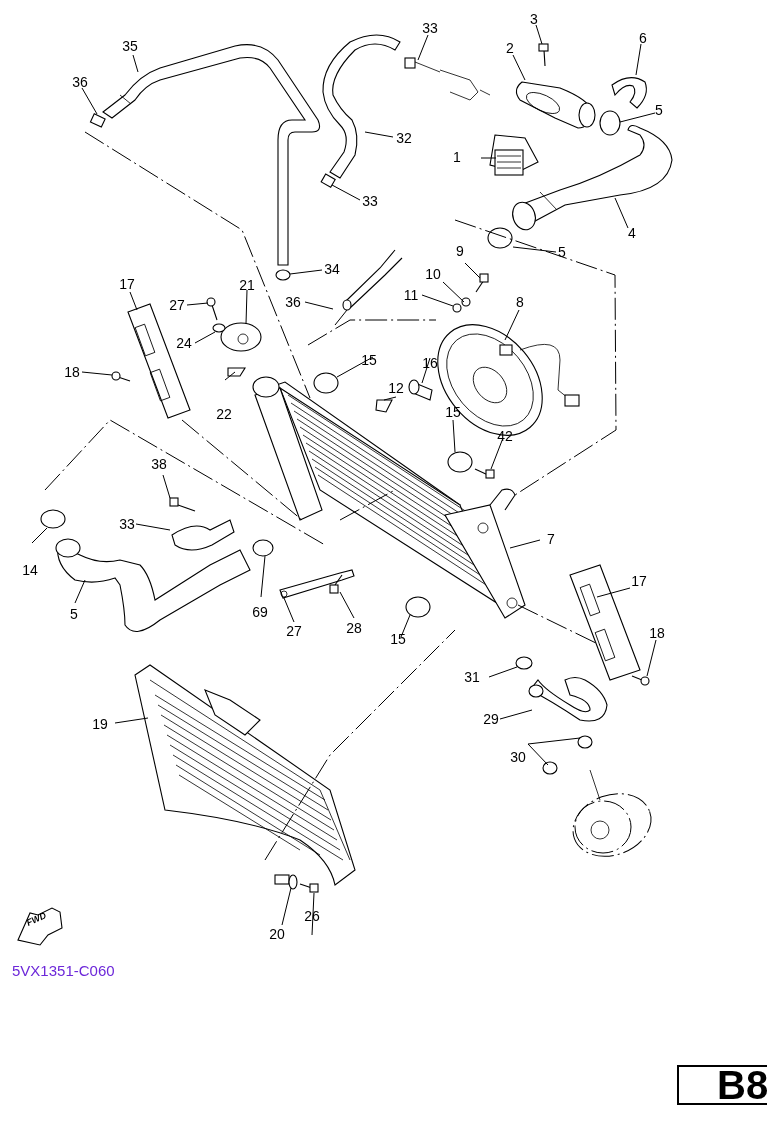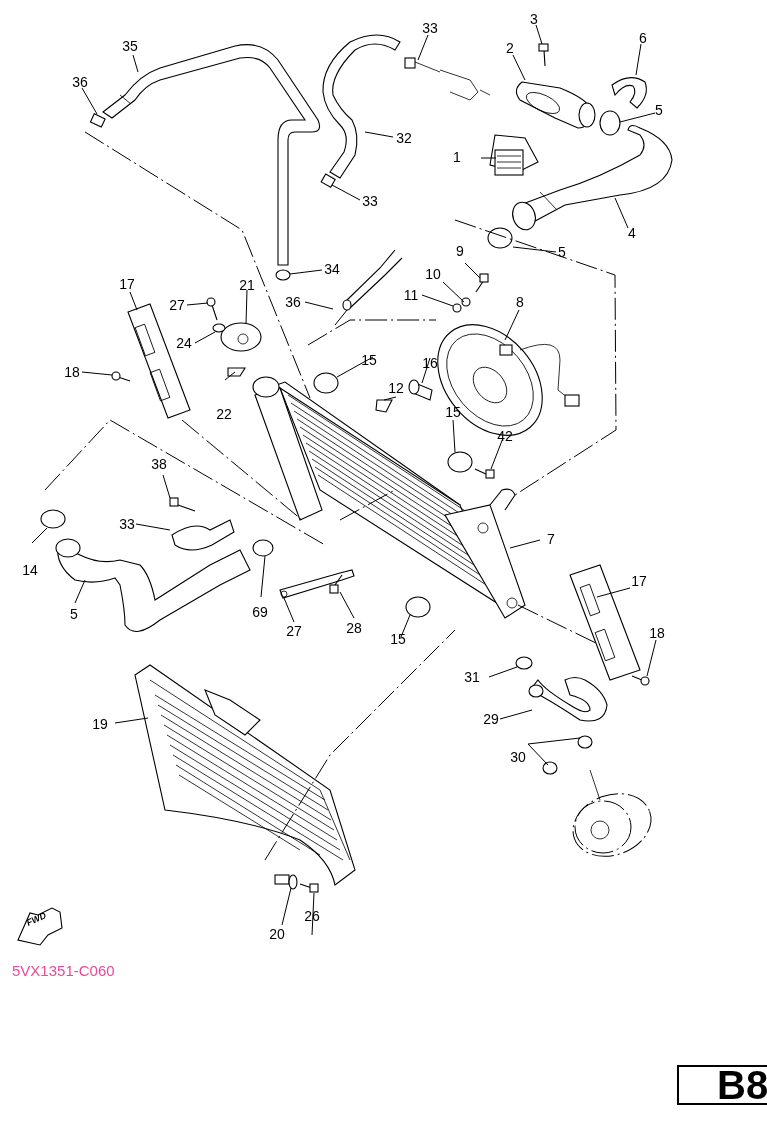--- a/index.html
+++ b/index.html
@@ -4,21 +4,21 @@
 <style>
   html,body{margin:0;padding:0;background:#fff;}
   body{width:767px;height:1122px;position:relative;overflow:hidden;font-family:"Liberation Sans",sans-serif;}
   #art{position:absolute;left:0;top:0;}
   .ln{fill:none;stroke:#000;stroke-width:1.1;}
   .th{fill:none;stroke:#000;stroke-width:0.8;}
   .dash{fill:none;stroke:#000;stroke-width:1;stroke-dasharray:22 4 2 4;}
   .part{fill:#fff;stroke:#000;stroke-width:1.1;}
   .lead{stroke:#000;stroke-width:1;}
   .callout{position:absolute;font-size:14px;line-height:14px;color:#000;transform:translate(-50%,-50%);white-space:nowrap;}
-  .code{position:absolute;left:12px;top:962px;font-size:15px;color:#ec4899;}
+  .code{position:absolute;left:12px;top:962px;font-size:15px;color:#6d28d9;}
   .fwd{position:absolute;left:12px;top:903px;}
   .page-box{position:absolute;left:677px;top:1065px;width:95px;height:40px;border:2px solid #000;box-sizing:border-box;background:#fff;}
   .page-box span{position:absolute;left:38px;top:-4px;font-size:40px;font-weight:bold;color:#000;font-family:"Liberation Sans",sans-serif;}
 </style>
 </head>
 <body>
 
 <svg id="art" width="767" height="1122" viewBox="0 0 767 1122">
 
   <g>

